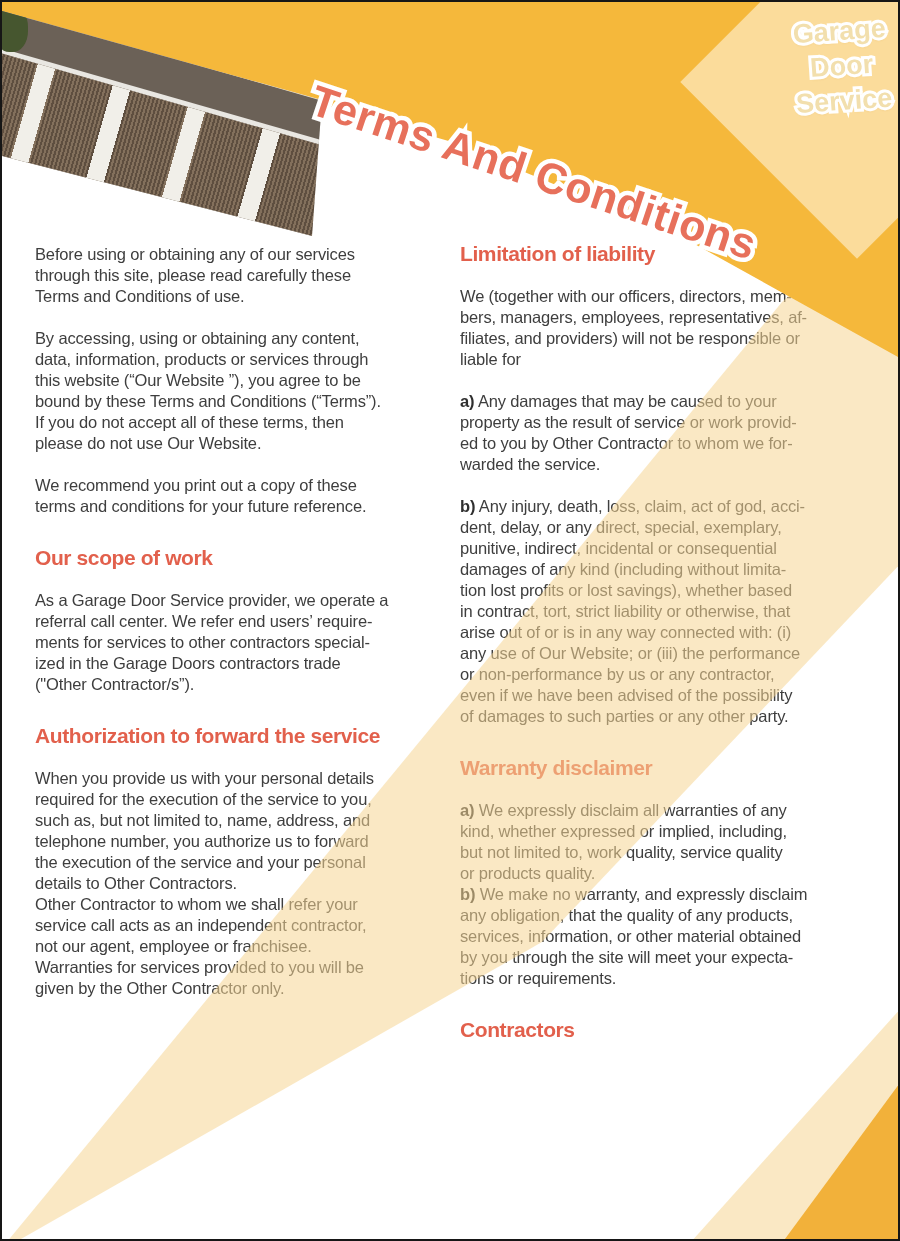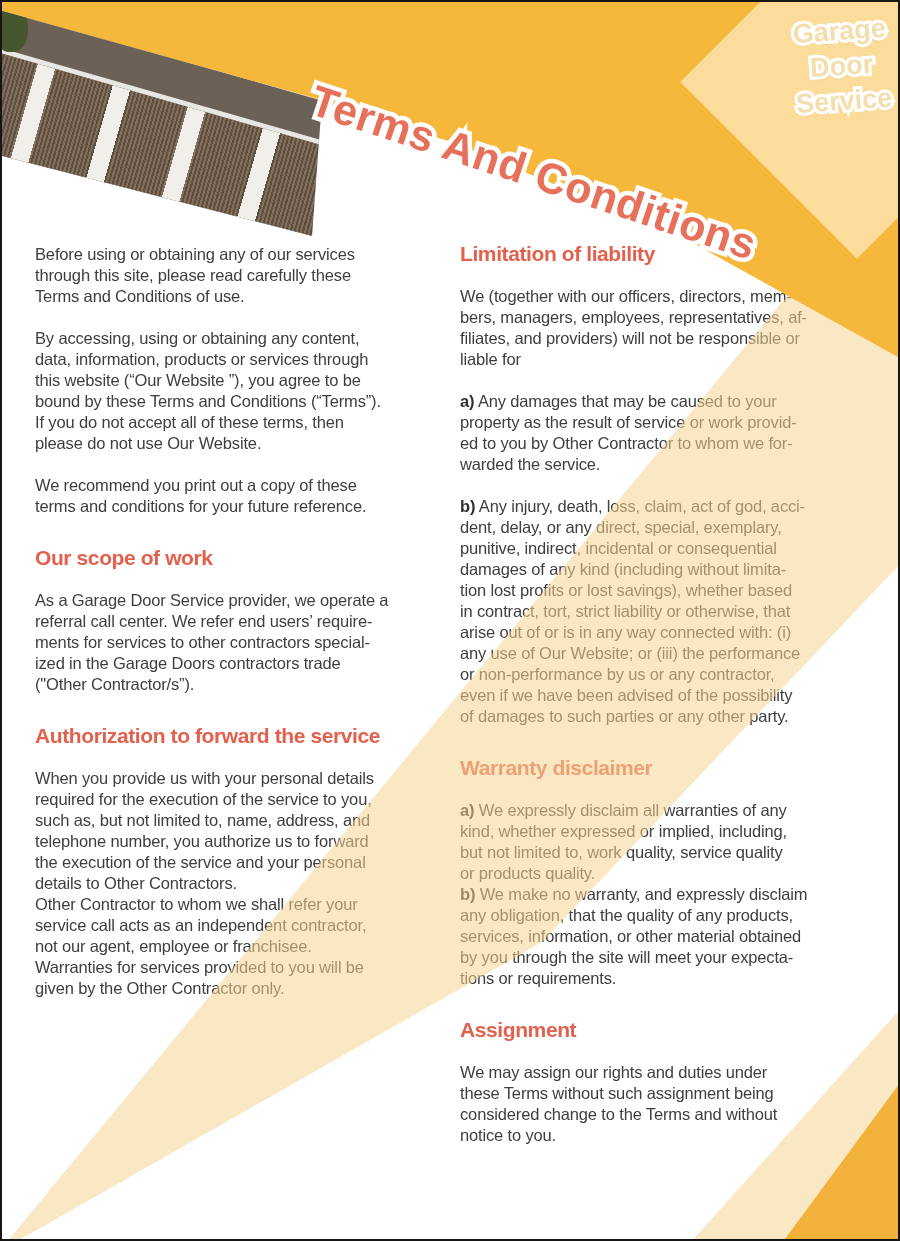--- a/index.html
+++ b/index.html
@@ -157,25 +157,21 @@
     <p><b>a)</b><span> We expressly disclaim all warranties of any
 kind, whether expressed or implied, including,
 but not limited to, work quality, service quality
 or products quality.</span></p>
     <p><b>b)</b><span> We make no warranty, and expressly disclaim
 any obligation, that the quality of any products,
 services, information, or other material obtained
 by you through the site will meet your expecta-
 tions or requirements.</span></p>
 
-    <h2>Assignment</h2>
-    <p>We may assign our rights and duties under
-these Terms without such assignment being
-considered change to the Terms and without
-notice to you.</p>
+    <h2>Contractors</h2>
   </div>
 
   <div class="wedge"></div>
   <div class="corner-cream"></div>
   <div class="corner-orange"></div>
 
   <div class="orange-band"></div>
 
   <div class="photo">
     <div class="photo-rot">

